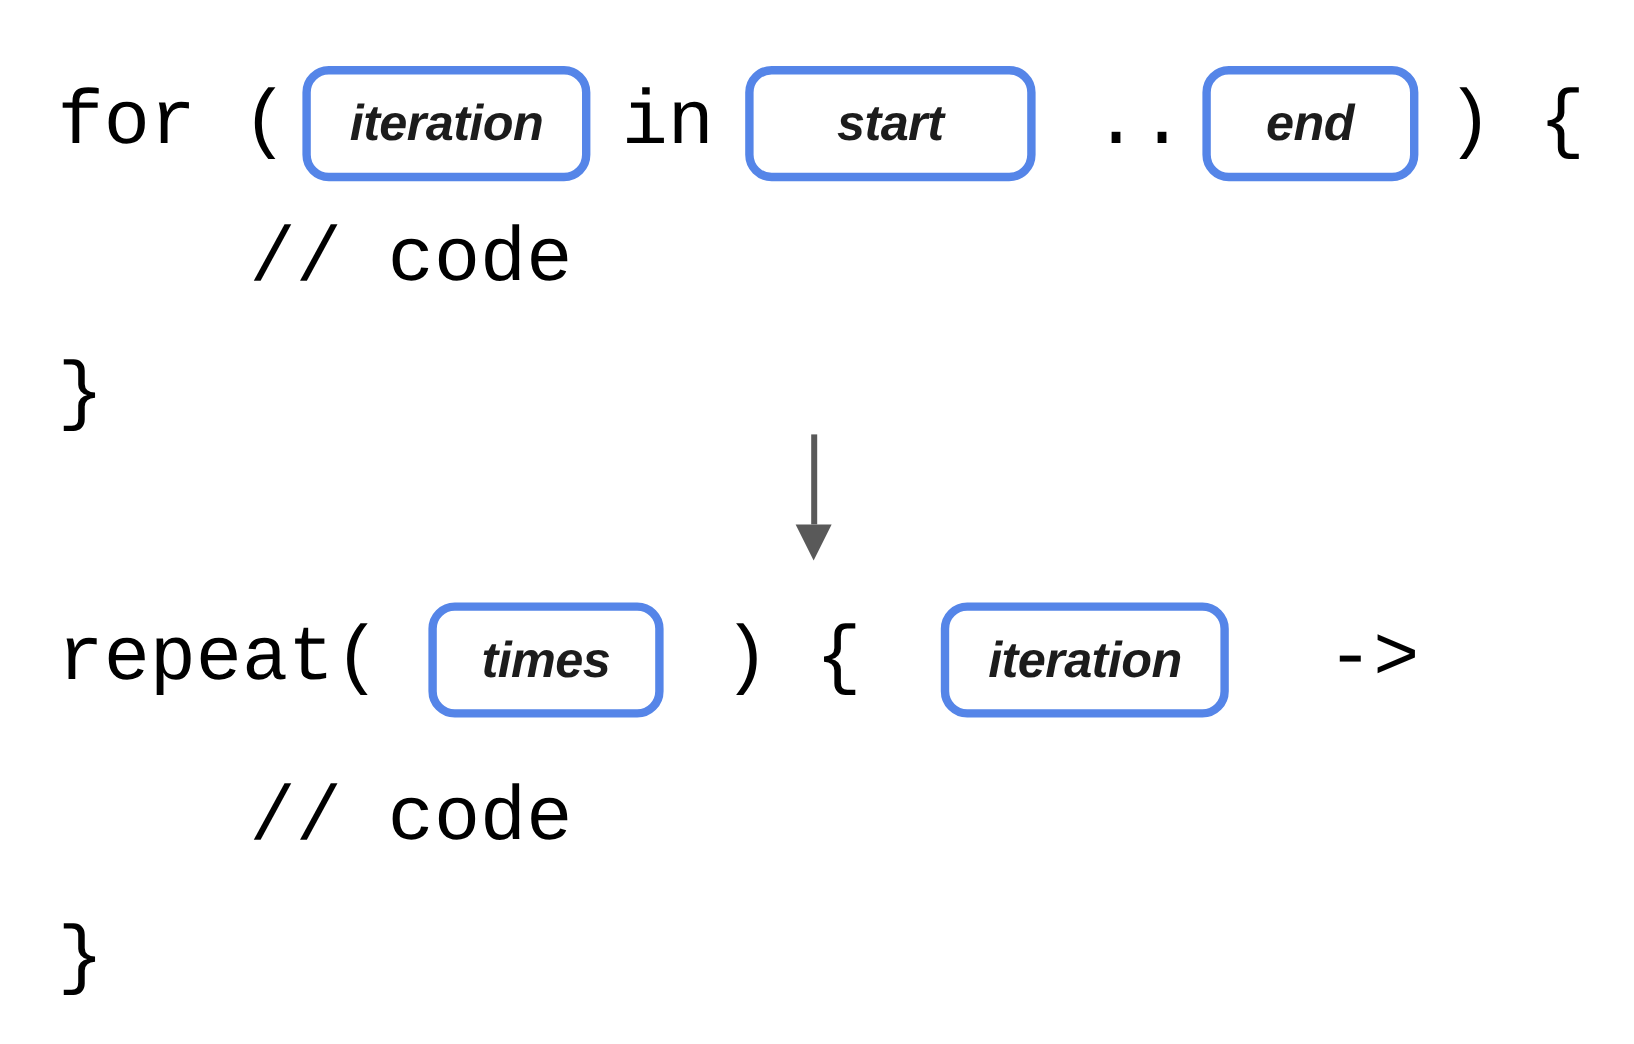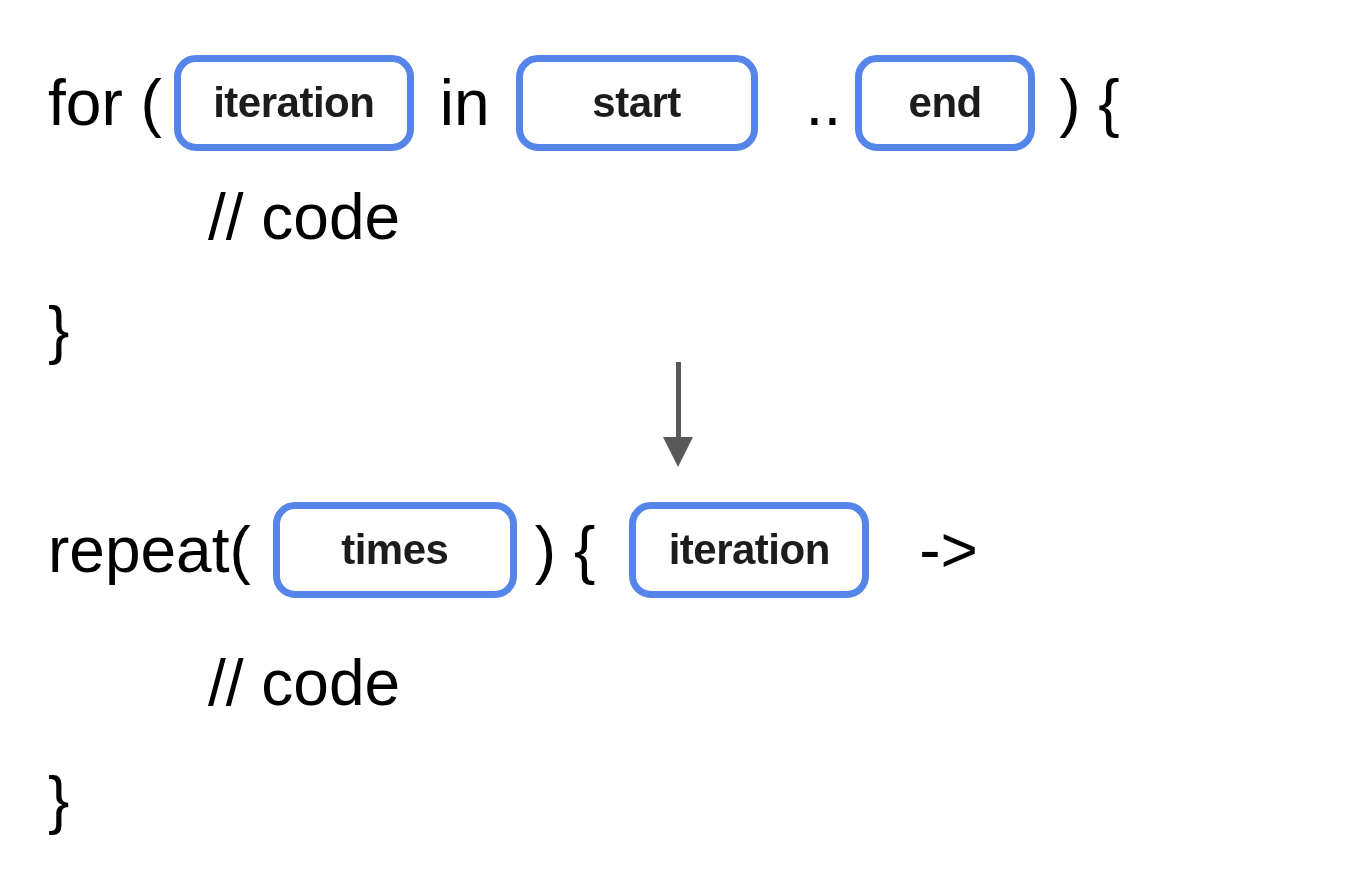--- a/index.html
+++ b/index.html
@@ -16,21 +16,21 @@
     font-family: "Liberation Mono", monospace;
   }
   .row {
     position: absolute;
     left: 0;
     display: flex;
     align-items: center;
     white-space: pre;
   }
   .code {
-    font-family: Liberation Sans, sans-serif;
+    font-family: Liberation Mono, monospace;
     font-size: 64px;
     font-weight: 400;
     color: #000000;
     white-space: pre;
     line-height: 1;
   }
   .pbox {
     box-sizing: border-box;
     height: 96px;
     border: 7px solid #5585e8;
@@ -41,20 +41,21 @@
     justify-content: center;
     flex: 0 0 auto;
   }
   .pbox .plabel {
     font-family: "Liberation Sans", sans-serif;
     font-weight: 700;
     font-size: 42px;
     letter-spacing: -0.5px;
     color: #1c1c1c;
     line-height: 1;
+    font-style: italic;
   }
   
   .row-for        { top: 55px;  left: 48px; height: 96px; }
   .box-iteration1 { width: 240px; margin-left: 12px; }
   .kw-in          { margin-left: 26px; margin-right: 26px; }
   .box-start      { width: 242px; }
   .op-range       { margin-left: 48px; }
   .box-end        { width: 180px; margin-left: 14px; }
   .for-close      { margin-left: 24px; }
   
@@ -77,22 +78,22 @@
     background: #595959;
   }
   .arrow-head {
     width: 0;
     height: 0;
     border-left: 15px solid transparent;
     border-right: 15px solid transparent;
     border-top: 30px solid #595959;
   }
   
-  .row-repeat     { top: 502px; left: 48px; height: 96px; }
-  .box-times      { width: 244px; margin-left: 22px; }
+  .row-repeat     { top: 502px; left: 48px; height: 96px; gap: 32px; }
+  .box-times      { width: 196px; margin-left: 8px; }
   .repeat-mid     { margin-left: 18px; }
   .box-iteration2 { width: 240px; margin-left: 34px; }
   .lambda         { margin-left: 50px; }
   .row-comment2   { top: 651px; left: 208px; }
   .row-brace2     { top: 768px; left: 48px; }
 </style>
 </head>
 <body>
 
 <div class="slide">

